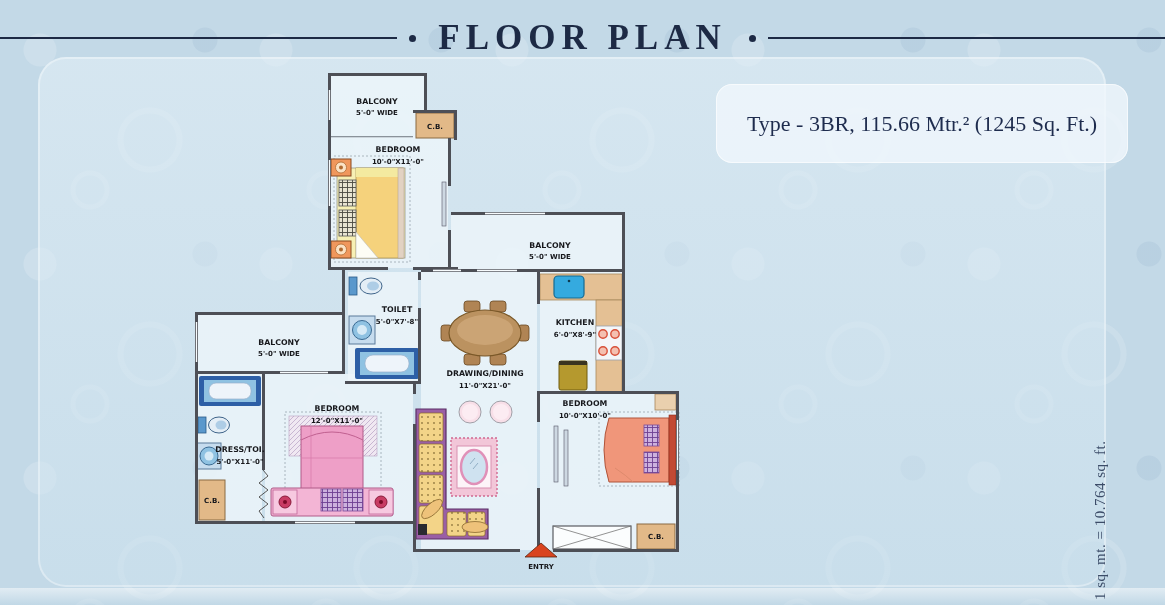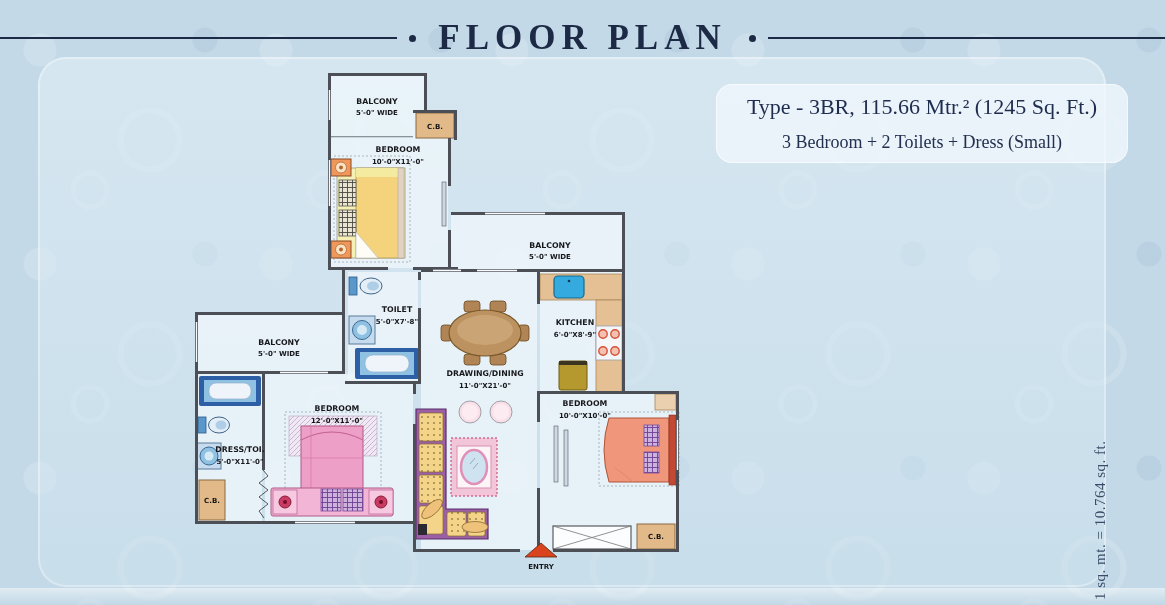--- a/index.html
+++ b/index.html
@@ -66,21 +66,20 @@
 <div class="title-row">
   <span class="title-rule"></span>
   <span class="title-dot"></span>
   <h1 class="page-title">FLOOR PLAN</h1>
   <span class="title-dot"></span>
   <span class="title-rule"></span>
 </div>
 
 <div class="spec">
   <div class="spec-line1">Type - 3BR, 115.66 Mtr.² (1245 Sq. Ft.)</div>
-  <div class="spec-line2">3 Bedroom + 2 Toilets + Dress (Small)</div>
 </div>
 
 <div class="note-vertical">1 sq. mt. = 10.764 sq. ft.</div>
 
 <svg class="plan" width="540" height="545" viewBox="0 0 540 545">
   <defs>
     <pattern id="chkDark" width="5" height="5" patternUnits="userSpaceOnUse">
       <rect width="5" height="5" fill="#e9e5d2"></rect>
       <path d="M0,2.5 H5 M2.5,0 V5" stroke="#4a4a42" stroke-width="0.9"></path>
     </pattern>

